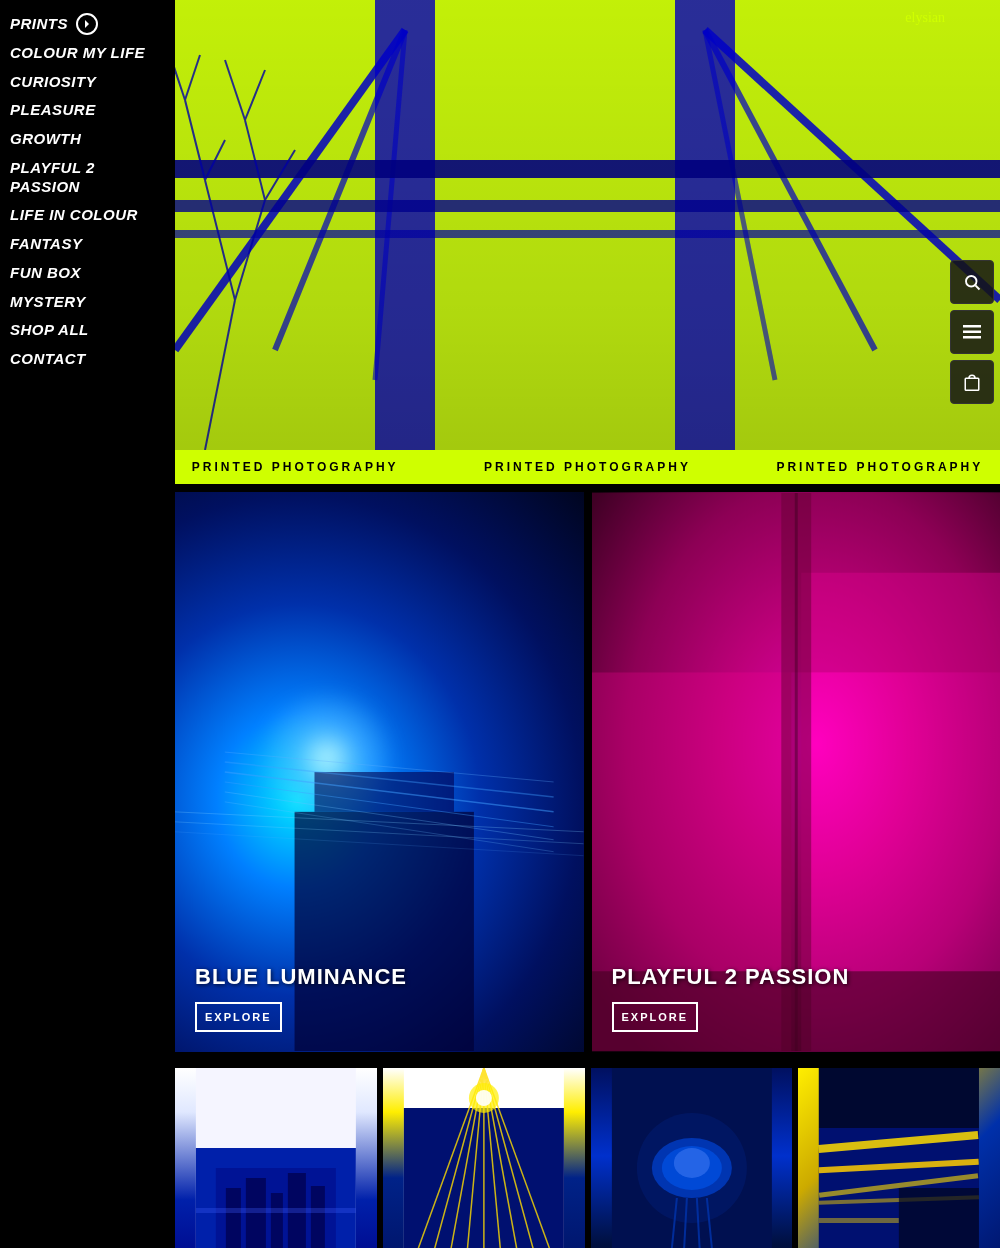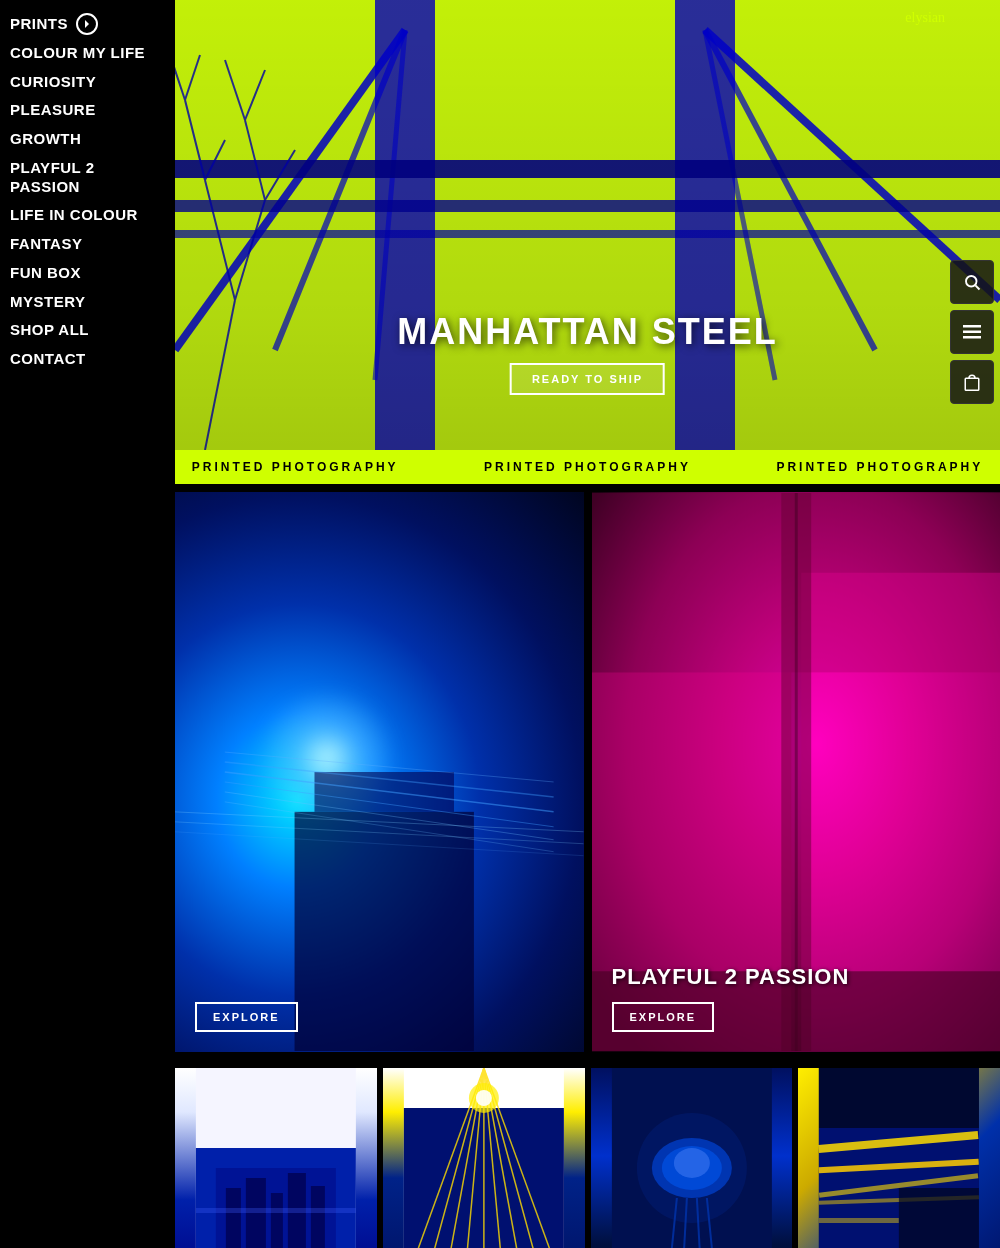--- a/index.html
+++ b/index.html
@@ -14,20 +14,21 @@
 
     
     #sidebar {
       position: fixed;
       top: 0; left: 0;
       width: 158px;
       height: 100%;
       background: #000;
       z-index: 100;
       padding: 10px 0 10px 10px;
+      font-style: italic;
     }
     .sidebar-item {
       color: #fff;
       font-size: 15px;
       font-weight: 900;
       text-transform: uppercase;
       letter-spacing: 0.5px;
       padding: 5px 0;
       cursor: pointer;
       display: block;
@@ -198,21 +199,21 @@
     }
     .explore-btn {
       display: inline-block;
       border: 2px solid #fff;
       background: transparent;
       color: #fff;
       font-size: 11px;
       font-weight: 700;
       letter-spacing: 2px;
       text-transform: uppercase;
-      padding: 7px 16px;
+      padding: 7px 8px;
       cursor: pointer;
     }
 
     
     #thumb-row {
       display: grid;
       grid-template-columns: 1fr 1fr 1fr 1fr;
       gap: 6px;
       padding: 8px 0 0 0;
       background: #000;
@@ -330,24 +331,20 @@
 
         <rect width="825" height="450" fill="url(#heroGrad)" opacity="0.3"></rect>
         <defs>
           <linearGradient id="heroGrad" x1="0" y1="0" x2="0" y2="1">
             <stop offset="0%" stop-color="#000080" stop-opacity="0.2"></stop>
             <stop offset="70%" stop-color="#000060" stop-opacity="0.5"></stop>
             <stop offset="100%" stop-color="#000040" stop-opacity="0.7"></stop>
           </linearGradient>
         </defs>
       </svg>
-      <div id="hero-text">
-        <div id="hero-title">MANHATTAN STEEL</div>
-        <button id="hero-btn">READY TO SHIP</button>
-      </div>
     </div>
   </div>
 
   <div id="ticker">
     <span class="ticker-item">PRINTED PHOTOGRAPHY</span>
     <span class="ticker-item">PRINTED PHOTOGRAPHY</span>
     <span class="ticker-item">PRINTED PHOTOGRAPHY</span>
   </div>
 
   <div id="feature-grid">
@@ -366,20 +363,21 @@
           <line x1="50" y1="310" x2="380" y2="360" stroke="#70c0ff" stroke-width="0.8" opacity="0.3"></line>
           <line x1="50" y1="270" x2="380" y2="305" stroke="#40a0ff" stroke-width="1.5" opacity="0.4"></line>
           <line x1="50" y1="260" x2="380" y2="290" stroke="#60b0ff" stroke-width="1" opacity="0.3"></line>
 
           <line x1="0" y1="320" x2="410" y2="340" stroke="#80d0ff" stroke-width="0.8" opacity="0.35"></line>
           <line x1="0" y1="330" x2="410" y2="352" stroke="#80d0ff" stroke-width="0.8" opacity="0.3"></line>
           <line x1="0" y1="340" x2="410" y2="364" stroke="#60b0ff" stroke-width="0.6" opacity="0.25"></line>
         </svg>
       </div>
       <div class="feature-card-info">
+        <div class="feature-card-title">BLUE LUMINANCE</div>
         <button class="explore-btn">EXPLORE</button>
       </div>
     </div>
 
     <div class="feature-card">
       <div class="feature-card-image playful-bg">
         <svg width="100%" height="100%" viewBox="0 0 410 560" style="position:absolute;top:0;left:0;">
 
           <rect x="0" y="180" width="200" height="380" fill="#cc0077" opacity="0.5"></rect>
           <rect x="210" y="80" width="200" height="480" fill="#ff00aa" opacity="0.4"></rect>

